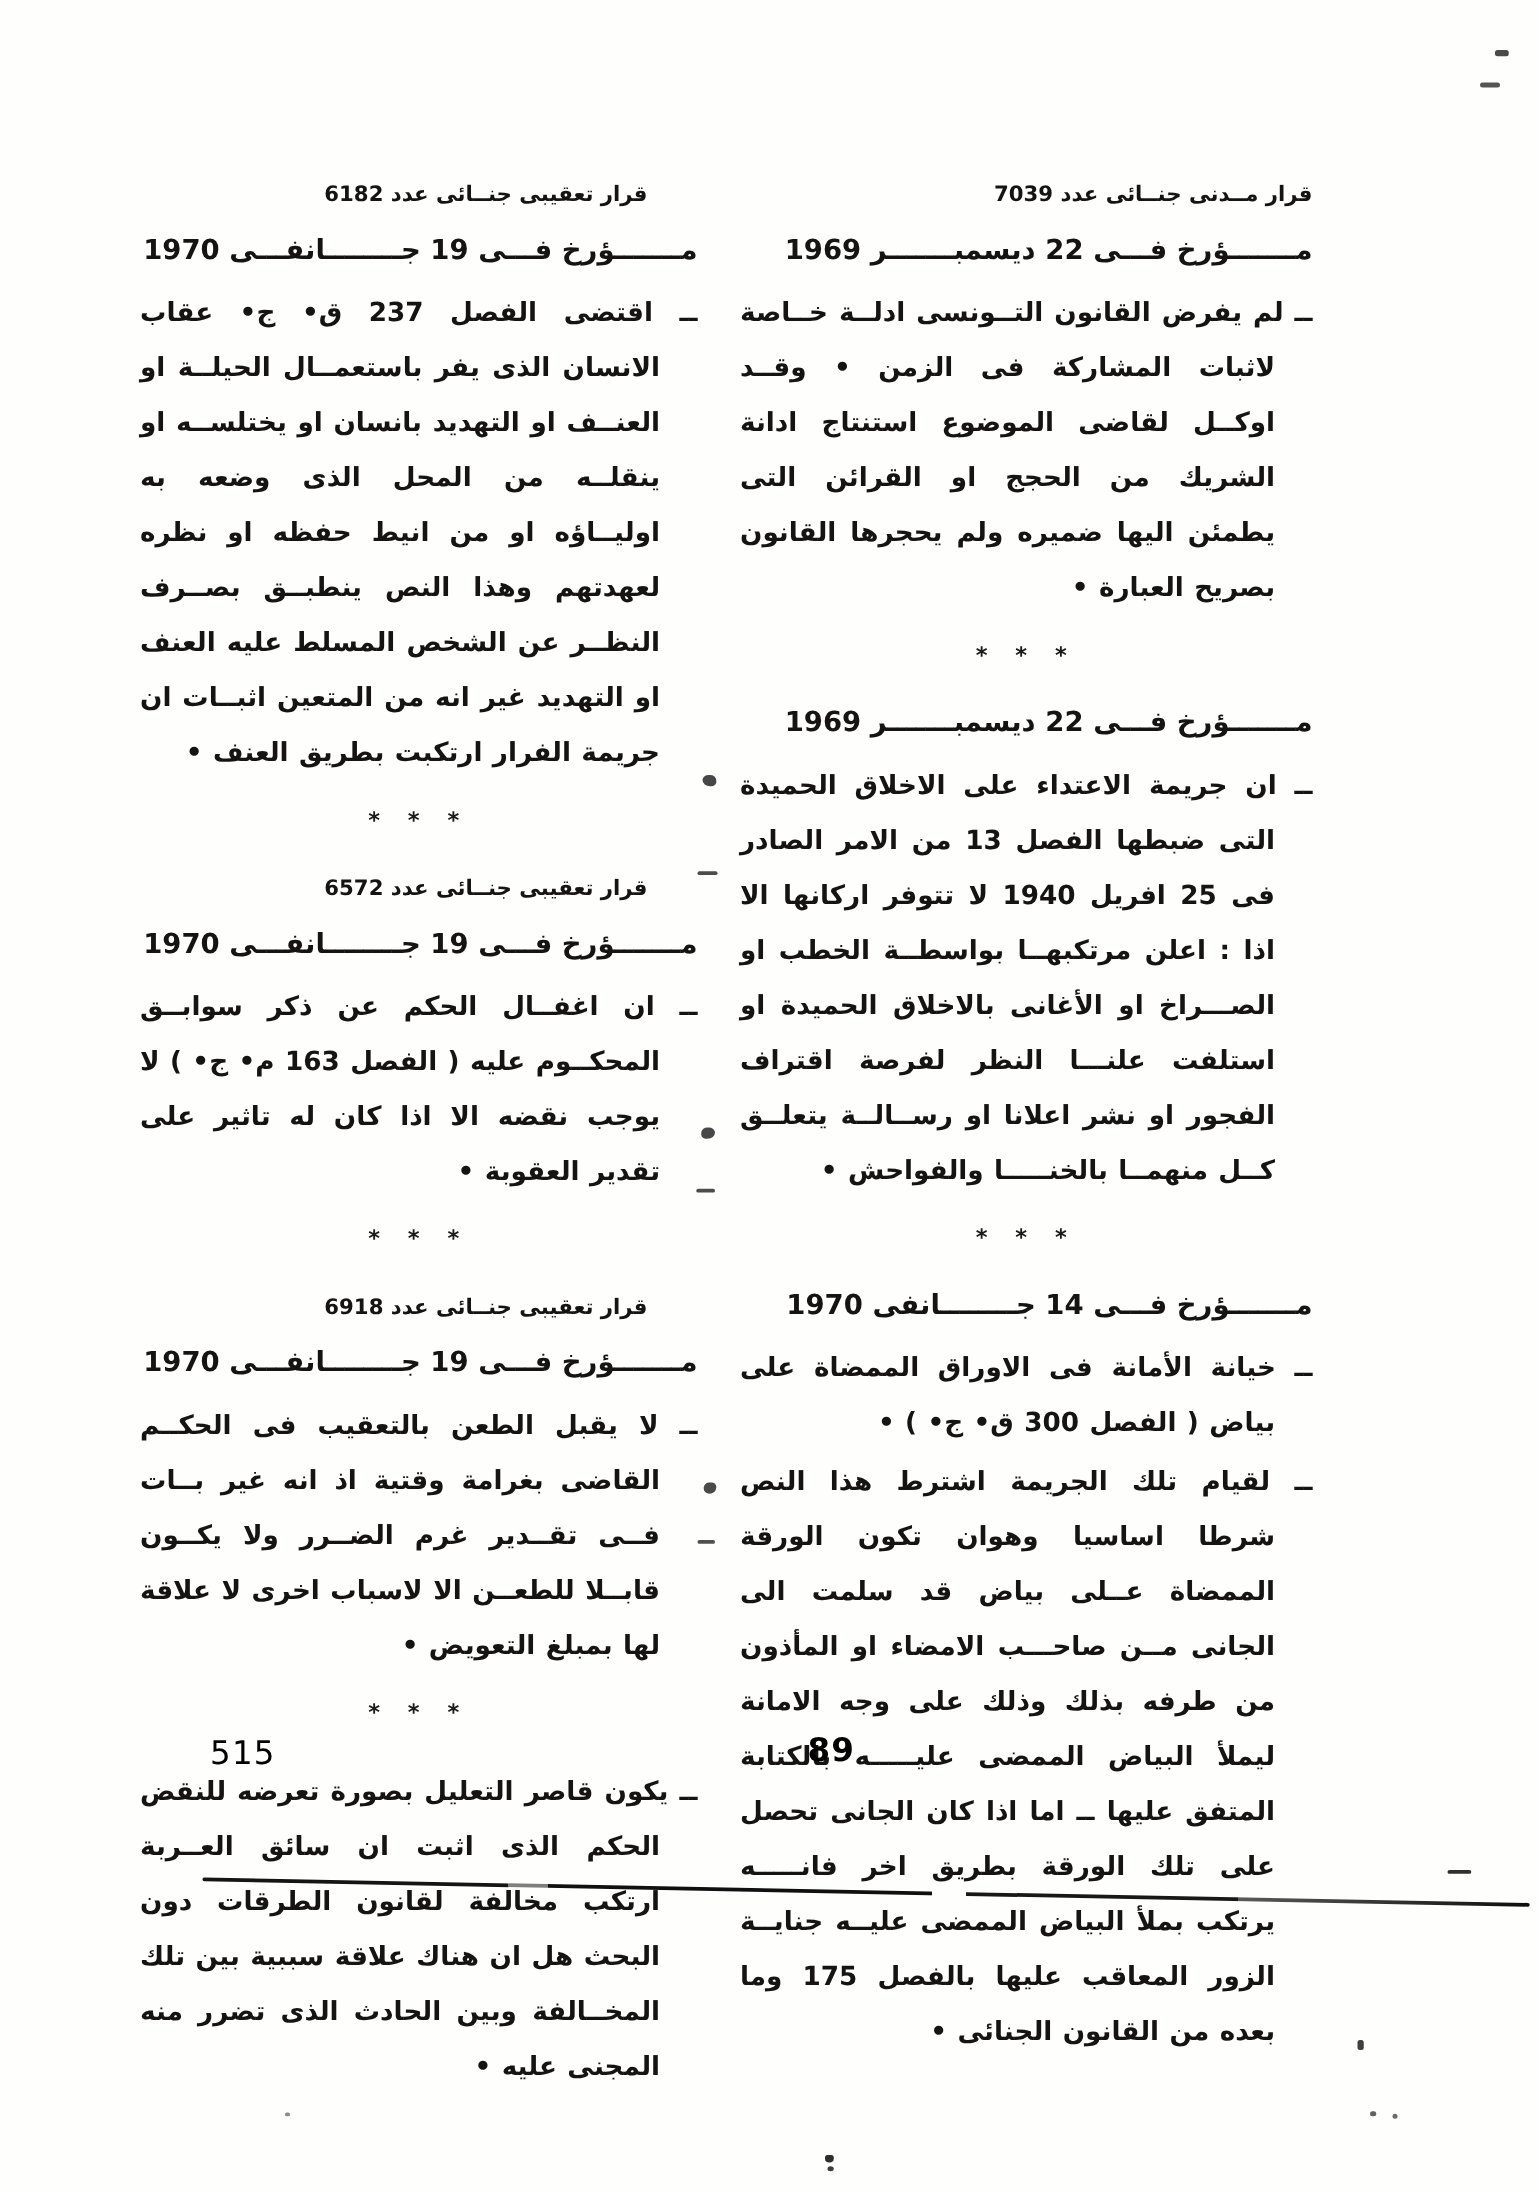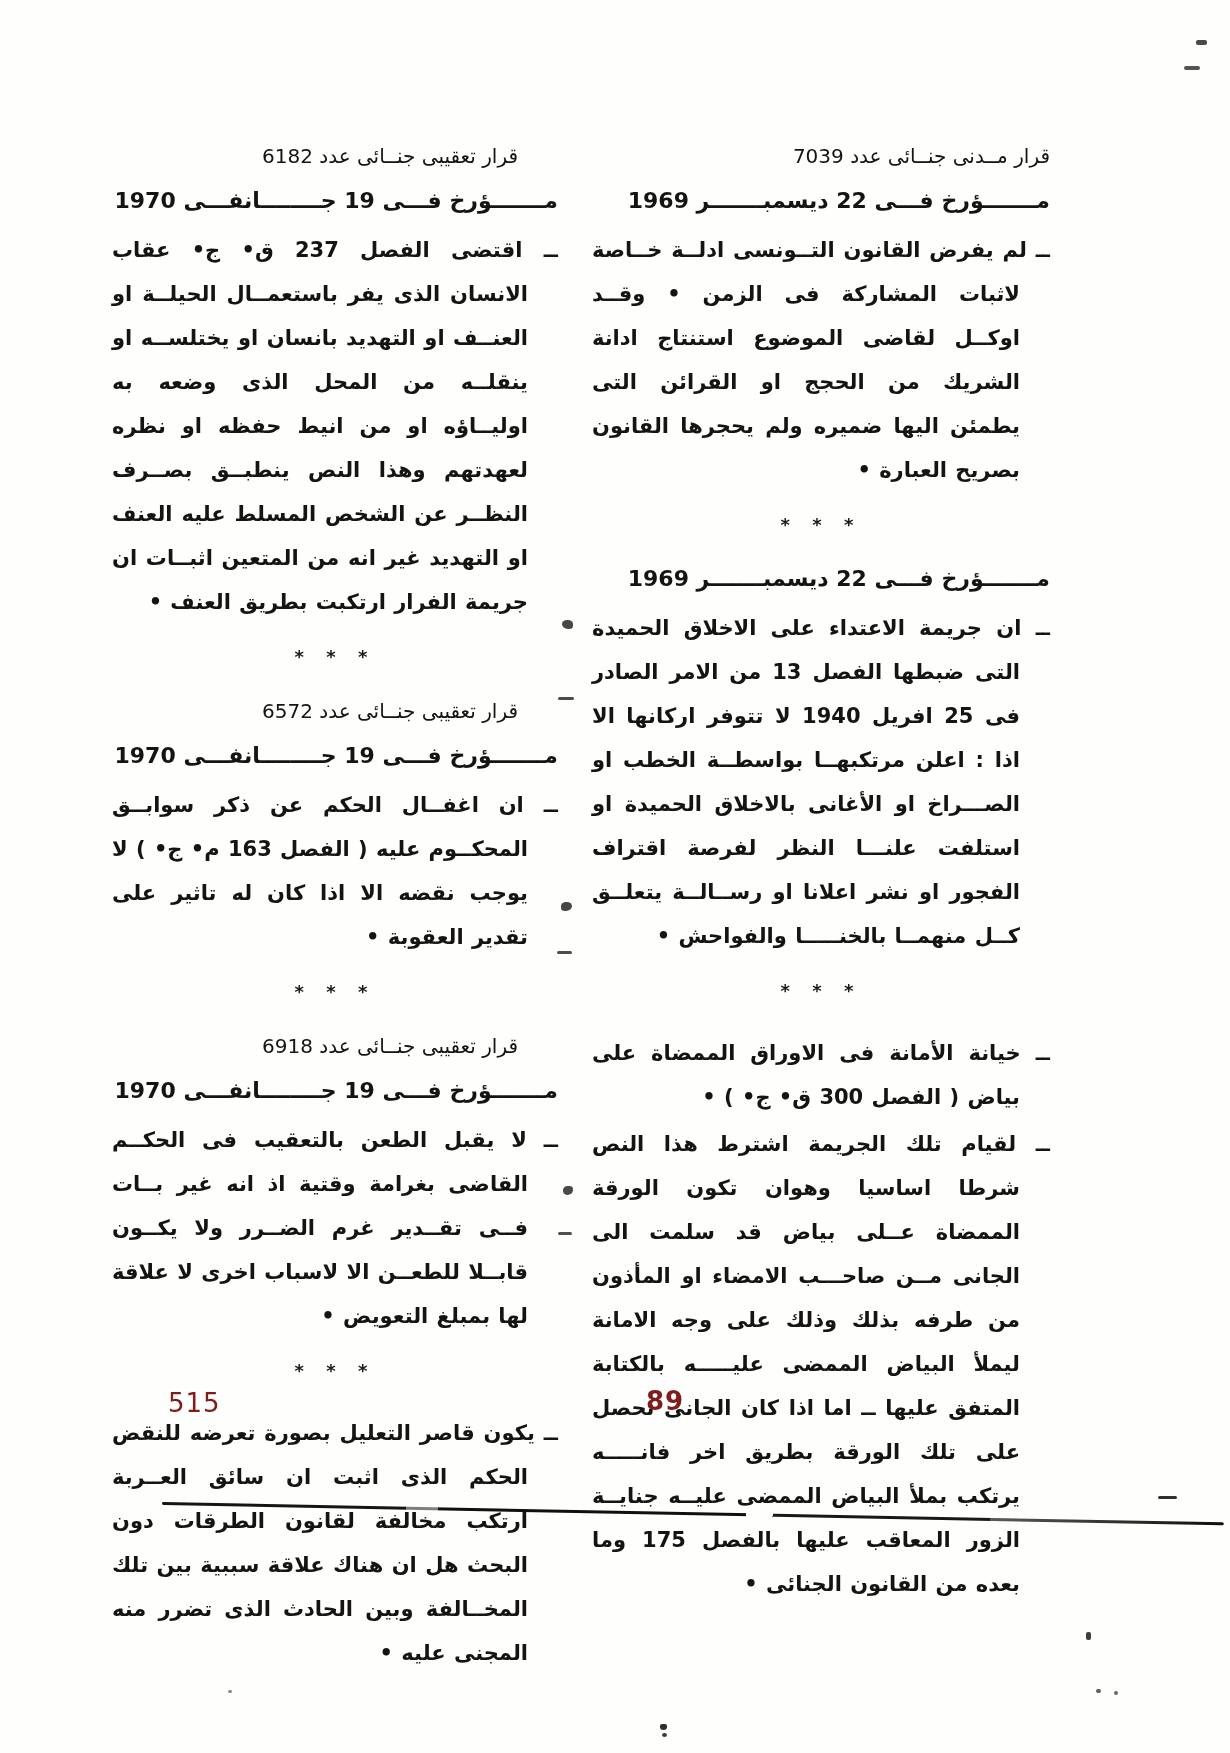--- a/index.html
+++ b/index.html
@@ -22,23 +22,23 @@
   }
   .col {
     position: absolute;
     direction: rtl;
     unicode-bidi: embed;
   }
   .col-left  { left: 112px; top: 142px; width: 446px; }
   .col-right { left: 592px; top: 142px; width: 458px; }
 
   .entry-title {
-    font-size: 20px;
+    font-size: 17px;
     line-height: 28px;
-    font-weight: normal;
+    font-weight: bold;
     text-align: right;
     margin: 0;
     white-space: nowrap;
     letter-spacing: 0.5px;
   }
   .col-left .entry-title { padding-left: 0; padding-right: 40px; }
 
   .entry-date {
     font-size: 22px;
     line-height: 28px;
@@ -68,21 +68,21 @@
     font-weight: bold;
     letter-spacing: 8px;
     direction: ltr;
     color: #1d1b19;
   }
 
   .pagenum {
     position: absolute;
     font-size: 26px;
     font-weight: normal;
-    color: #7f1d1d;
+    color: #000000;
     letter-spacing: 1px;
   }
   .pagenum-left  { left: 168px; top: 1388px; }
   .pagenum-right { left: 646px; top: 1386px; font-weight: bold; }
 
   
   .scan-line {
     position: absolute;
     left: 162px;
     top: 1502px;
@@ -119,20 +119,21 @@
       <div class="sep">* * *</div>
     </section>
 
     <section class="entry">
       <div class="entry-date">مـــــــؤرخ فـــى 22 ديسمبـــــــر 1969</div>
       <p class="entry-par">ــ ان جريمة الاعتداء على الاخلاق الحميدة التى ضبطها الفصل 13 من الامر الصادر فى 25 افريل 1940 لا تتوفر اركانها الا اذا : اعلن مرتكبهــا بواسطــة الخطب او الصـــراخ او الأغانى بالاخلاق الحميدة او استلفت علنـــا النظر لفرصة اقتراف الفجور او نشر اعلانا او رســالــة يتعلــق كــل منهمــا بالخنـــــا والفواحش •</p>
       <div class="sep">* * *</div>
     </section>
 
     <section class="entry">
+      <div class="entry-date">مـــــــؤرخ فـــى 14 جــــــــانفى 1970</div>
       <p class="entry-par">ــ خيانة الأمانة فى الاوراق الممضاة على بياض ( الفصل 300 ق• ج• ) •</p>
       <p class="entry-par">ــ لقيام تلك الجريمة اشترط هذا النص شرطا اساسيا وهوان تكون الورقة الممضاة عــلى بياض قد سلمت الى الجانى مــن صاحـــب الامضاء او المأذون من طرفه بذلك وذلك على وجه الامانة ليملأ البياض الممضى عليـــــه بالكتابة المتفق عليها ــ اما اذا كان الجانى تحصل على تلك الورقة بطريق اخر فانـــــه يرتكب بملأ البياض الممضى عليــه جنايــة الزور المعاقب عليها بالفصل 175 وما بعده من القانون الجنائى •</p>
     </section>
 
   </div>
 
   <div class="col col-left">
 
     <section class="entry">
       <h2 class="entry-title">قرار تعقيبى جنــائى عدد 6182</h2>

